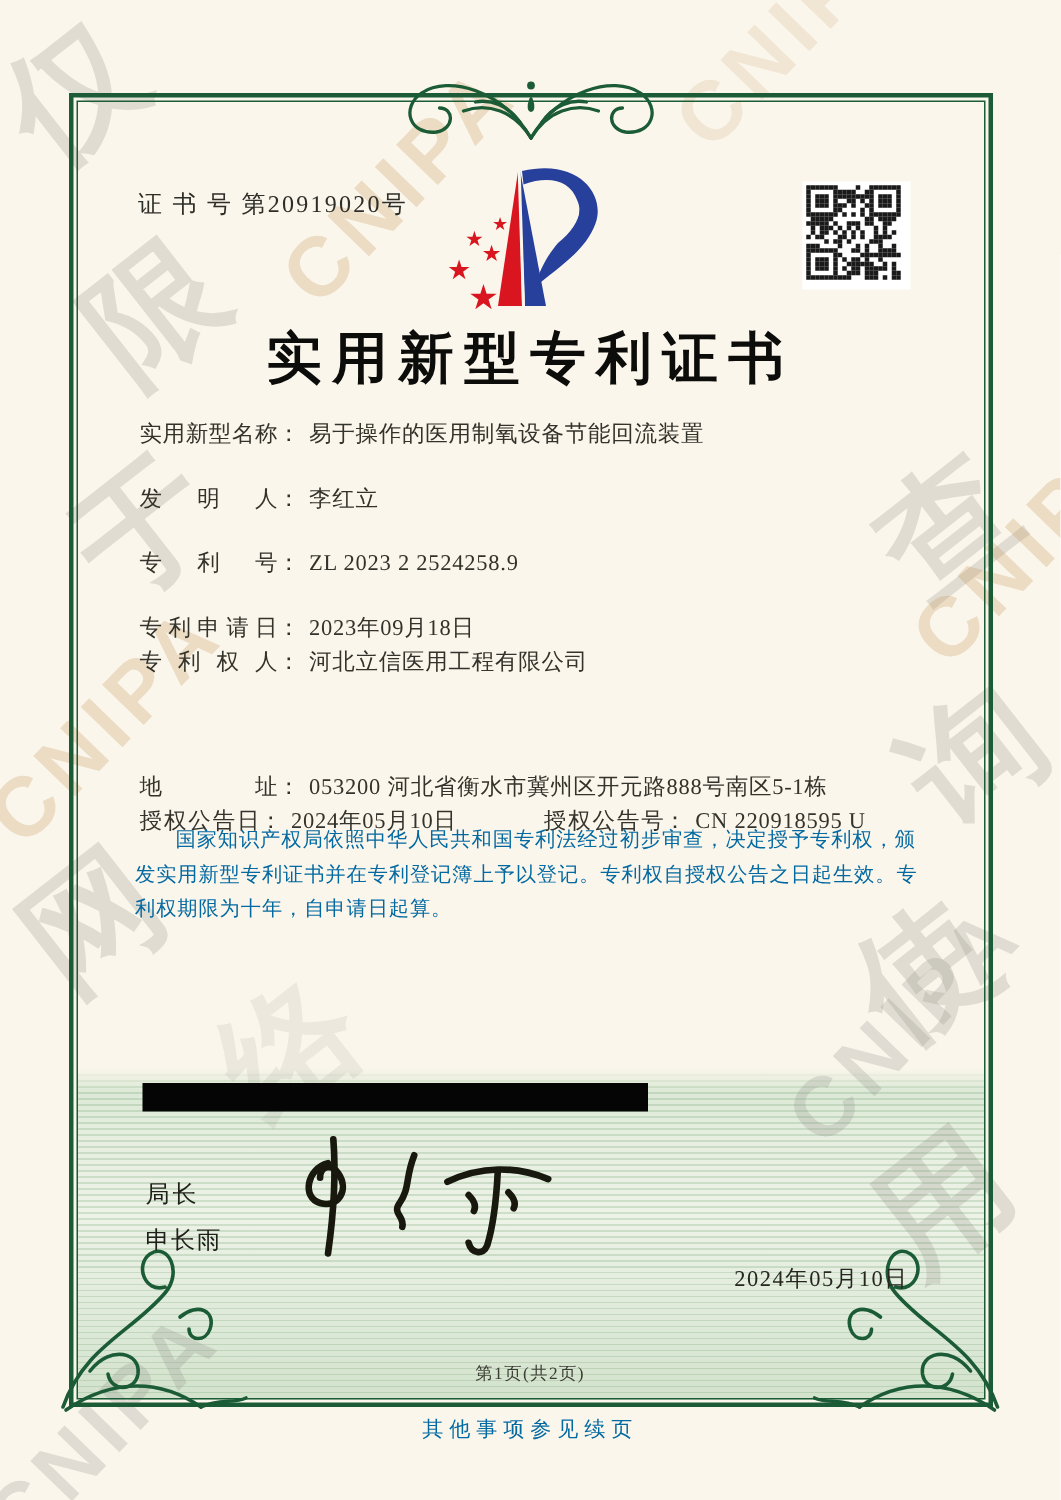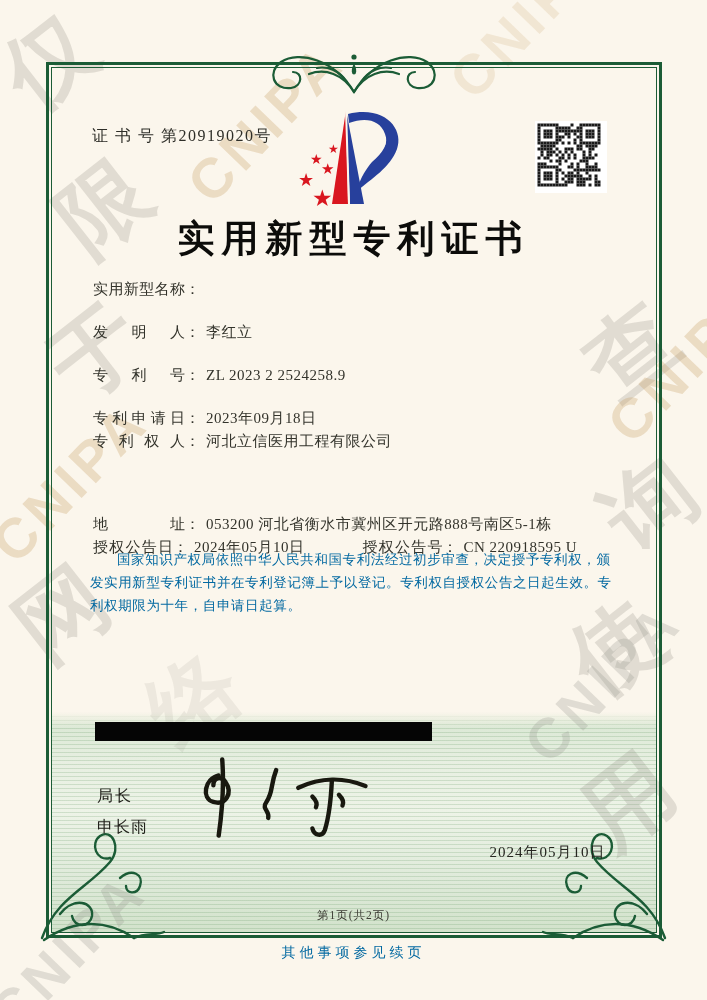--- a/index.html
+++ b/index.html
@@ -385,20 +385,21 @@
           <rect x="57.5" y="60.5" width="3" height="3" fill="#1a1a1a"></rect>
           <rect x="60.5" y="60.5" width="3" height="3" fill="#1a1a1a"></rect>
         </svg>
     </div>
 
     <div class="title">实用新型专利证书</div>
 
     <div class="row" style="top:280px;justify-content:flex-end;">
       <span class="lbl">实用新型名称</span>
       <span class="colon">：</span>
+      <span class="val">易于操作的医用制氧设备节能回流装置</span>
     </div>
     <div class="row" style="top:323px;align-items:center;">
       <span class="lbl">发明人</span>
       <span class="colon">：</span>
       <span class="val">李红立</span>
     </div>
     <div class="row" style="top:366px;">
       <span class="lbl">专利号</span>
       <span class="colon">：</span>
       <span class="val">ZL 2023 2 2524258.9</span>

